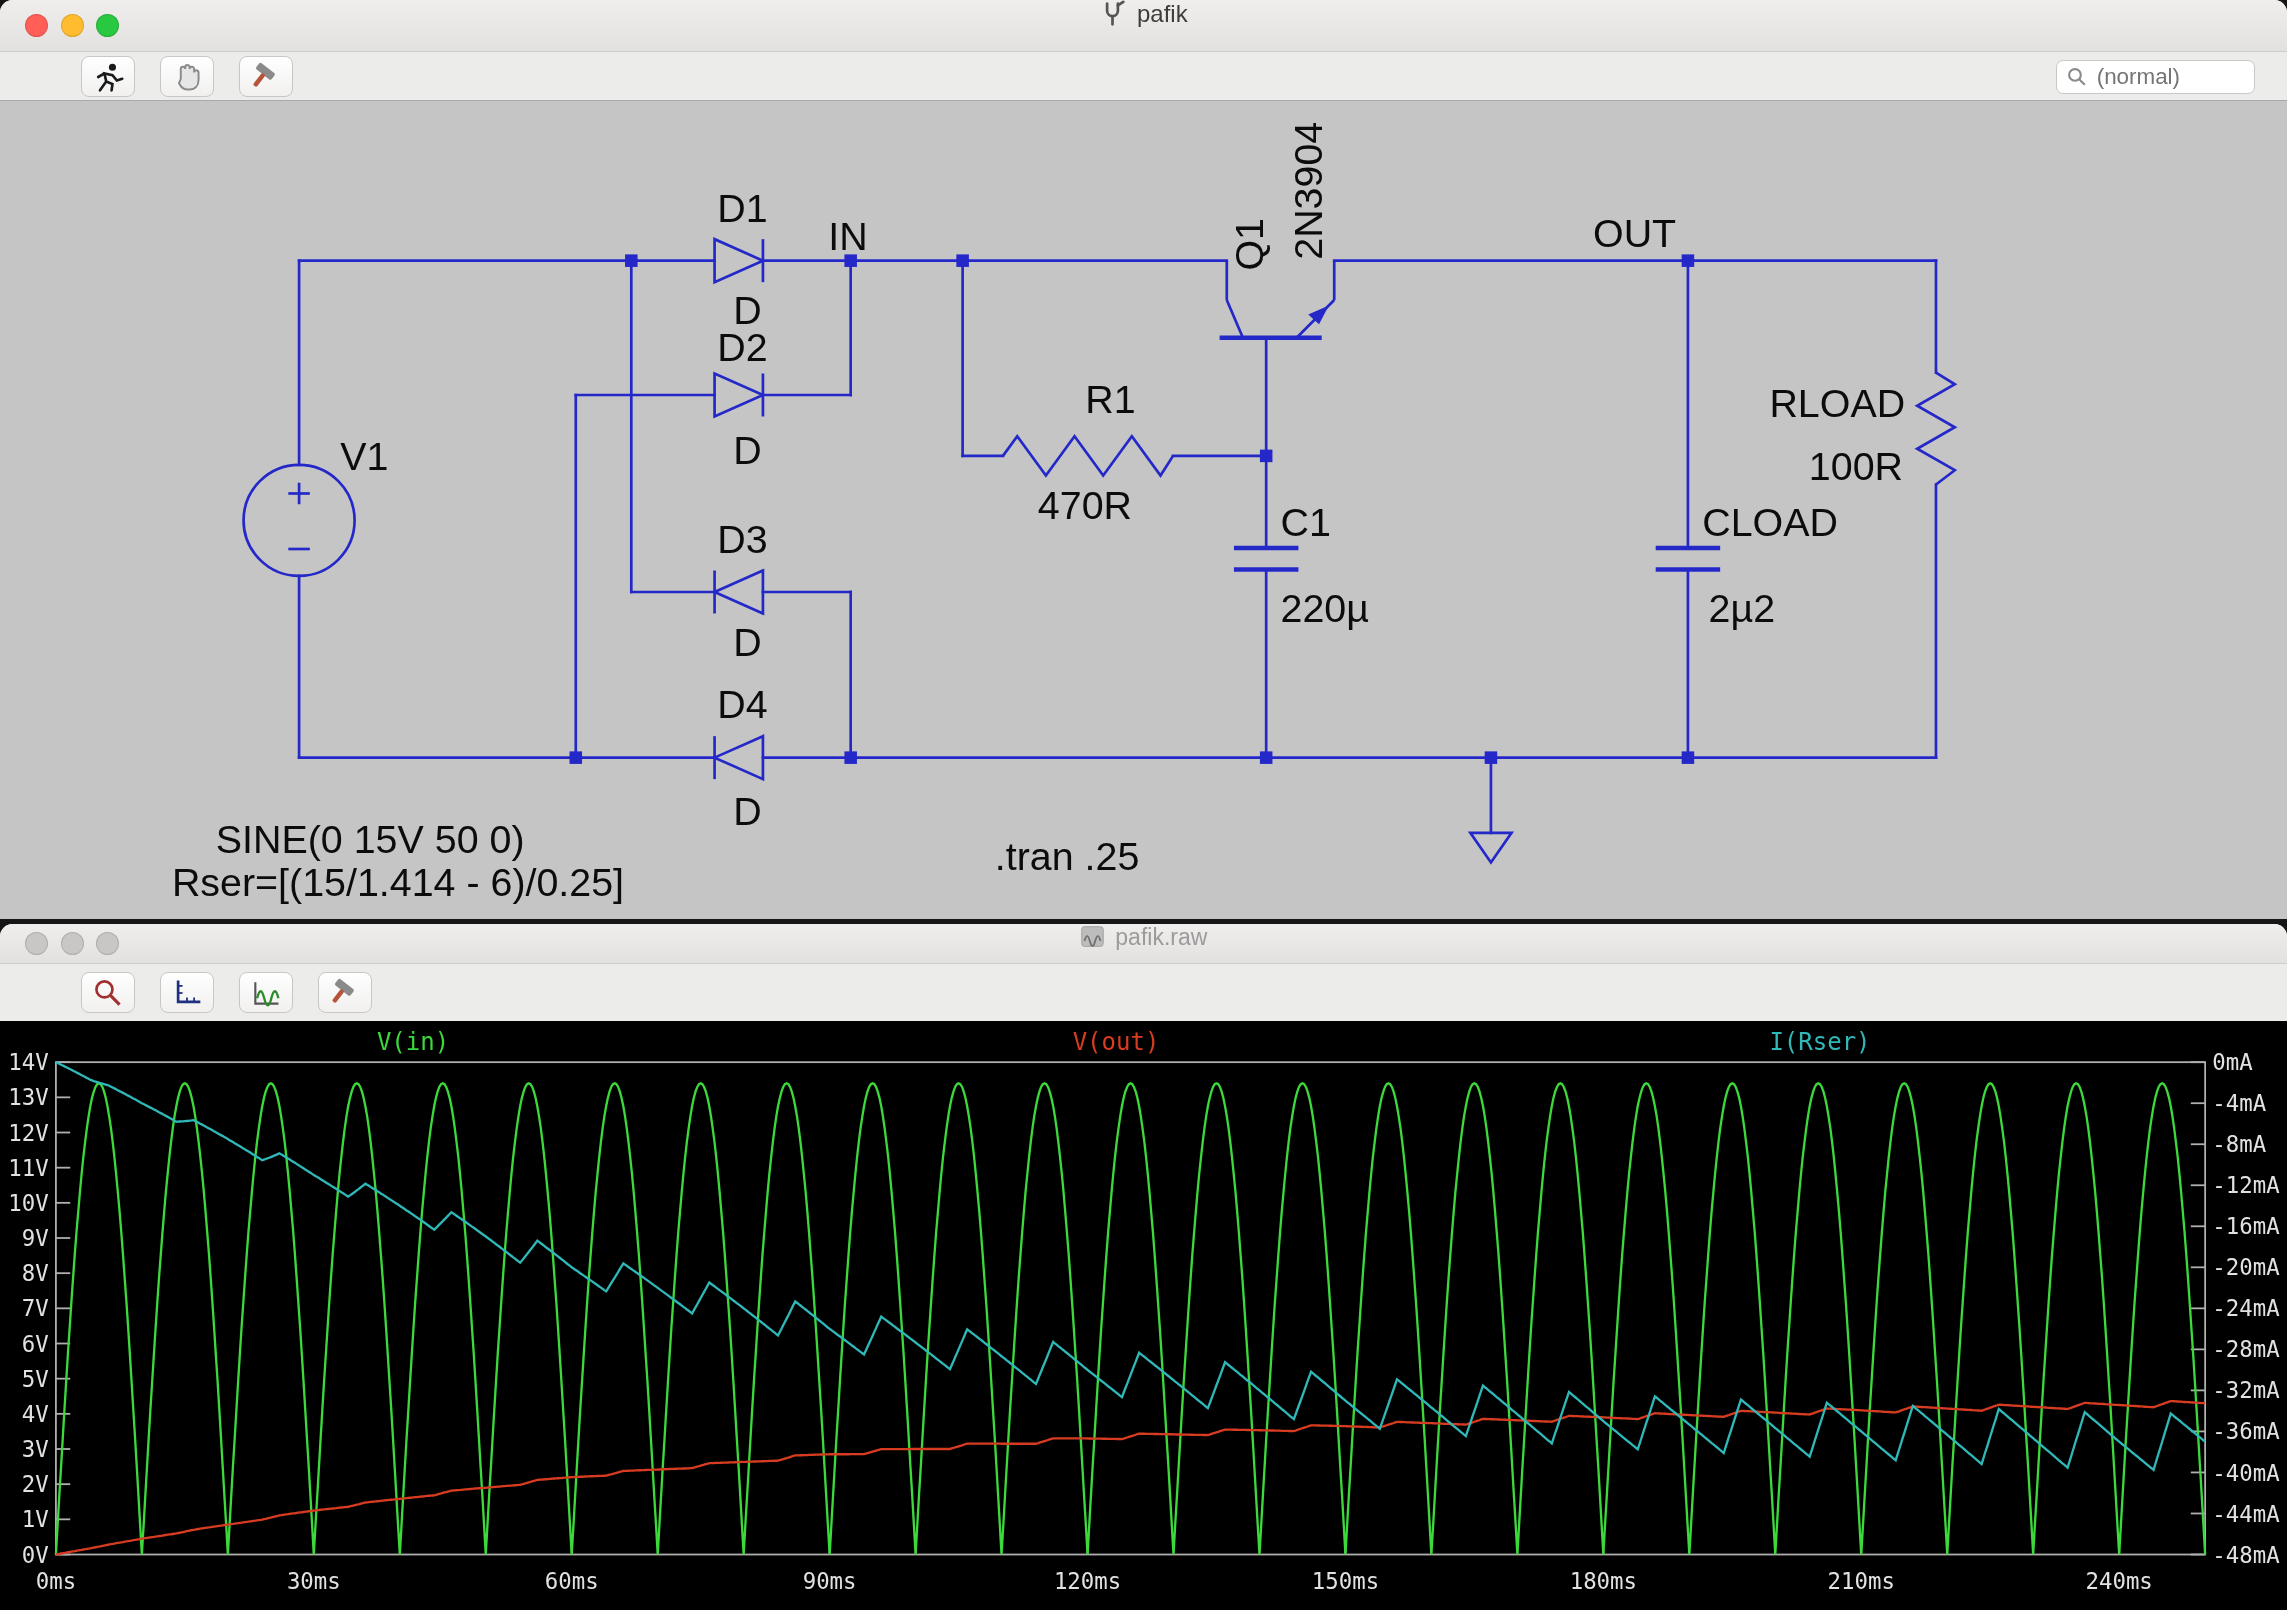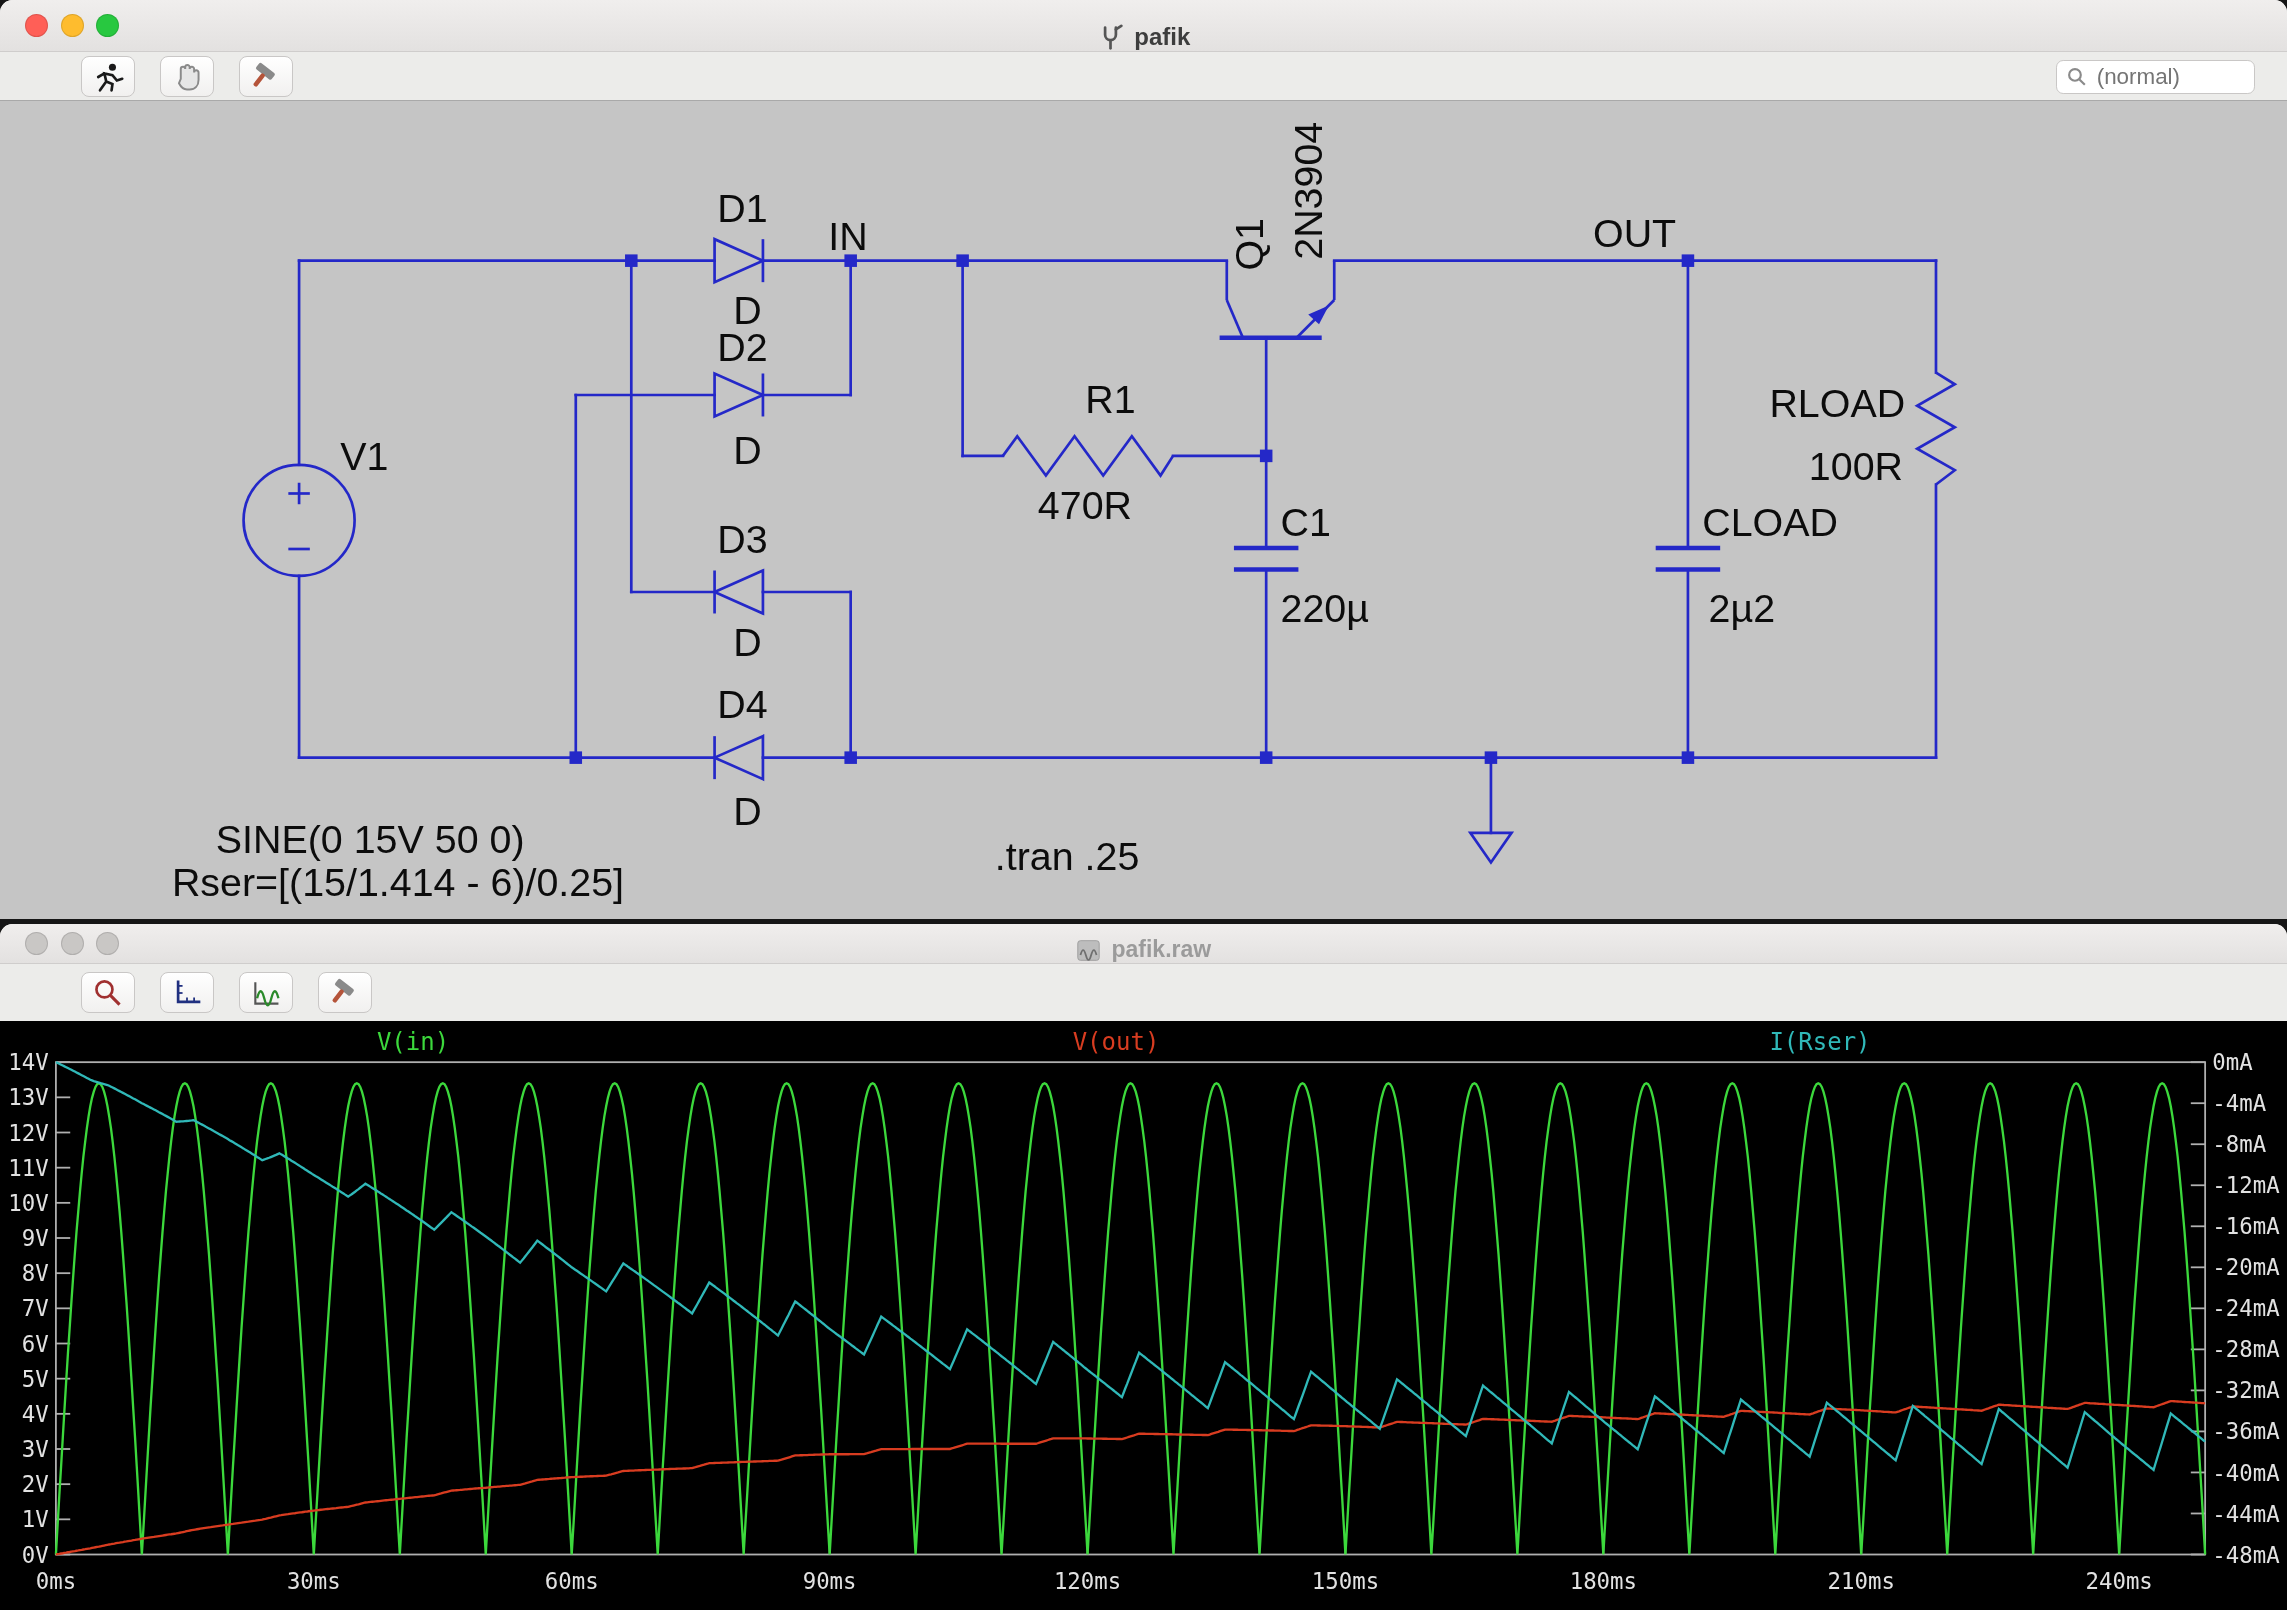--- a/index.html
+++ b/index.html
@@ -9,22 +9,22 @@
     font-family:"Liberation Sans",sans-serif;
   }
   .window{position:absolute;left:0;width:2287px;background:#ececea;}
   #schematic-window{top:0;height:919px;border-radius:12.5px 12.5px 0 0;}
   #plot-window{top:924px;height:854px;border-radius:12.5px 12.5px 0 0;}
   .titlebar{position:relative;height:51px;background:linear-gradient(#f0eeed,#e3e1e0);
     border-bottom:0.9px solid #cfcdcc;border-radius:12.5px 12.5px 0 0;}
   #plot-window .titlebar{height:39px;}
   .lights{position:absolute;top:0;left:0;height:100%;display:flex;align-items:center;gap:12.5px;padding-left:25px;}
   .light{width:23px;height:23px;border-radius:50%;border:0.9px solid rgba(0,0,0,0.12);box-sizing:border-box;}
-  .title{position:absolute;left:0;right:0;top:0;height:100%;display:flex;align-items:flex-end;
-    justify-content:center;gap:10.7px;font-weight:bold;font-size:24px;color:#3d3d3d;pointer-events:none;}
+  .title{position:absolute;left:0;right:0;top:0;height:100%;display:flex;align-items:flex-start;
+    justify-content:center;gap:10.7px;font-weight:normal;font-size:24px;color:#3d3d3d;pointer-events:none;}
   #plot-window .title{color:#9b9b9b;font-size:23px;}
   .toolbar{position:relative;height:49px;background:#ececea;display:flex;align-items:center;padding-left:41px;gap:25px;margin-left:40px;}
   #plot-window .toolbar{height:57px;}
   .tbtn{width:52px;height:39px;background:linear-gradient(#ffffff,#f1f0ef);border:0.9px solid #c9c7c6;
     border-radius:8px;display:flex;align-items:center;justify-content:center;flex:0 0 auto;}
   .search{position:absolute;right:32px;top:8px;width:199px;height:34px;background:#ffffff;
     border:0.9px solid #c9c7c6;border-radius:7.2px;display:flex;align-items:center;padding:0 9px;gap:7.2px;box-sizing:border-box;}
   .search input{border:none;outline:none;font-size:22.4px;color:#777;width:143px;background:transparent;font-family:"Liberation Sans",sans-serif;}
   #schematic-area{position:absolute;top:100px;left:0;width:2287px;height:819px;background:#c5c5c5;border-top:0.9px solid #a9a9a9;box-sizing:border-box;}
   #plot-area{position:absolute;top:97px;left:0;width:2287px;height:589px;background:#000;}

